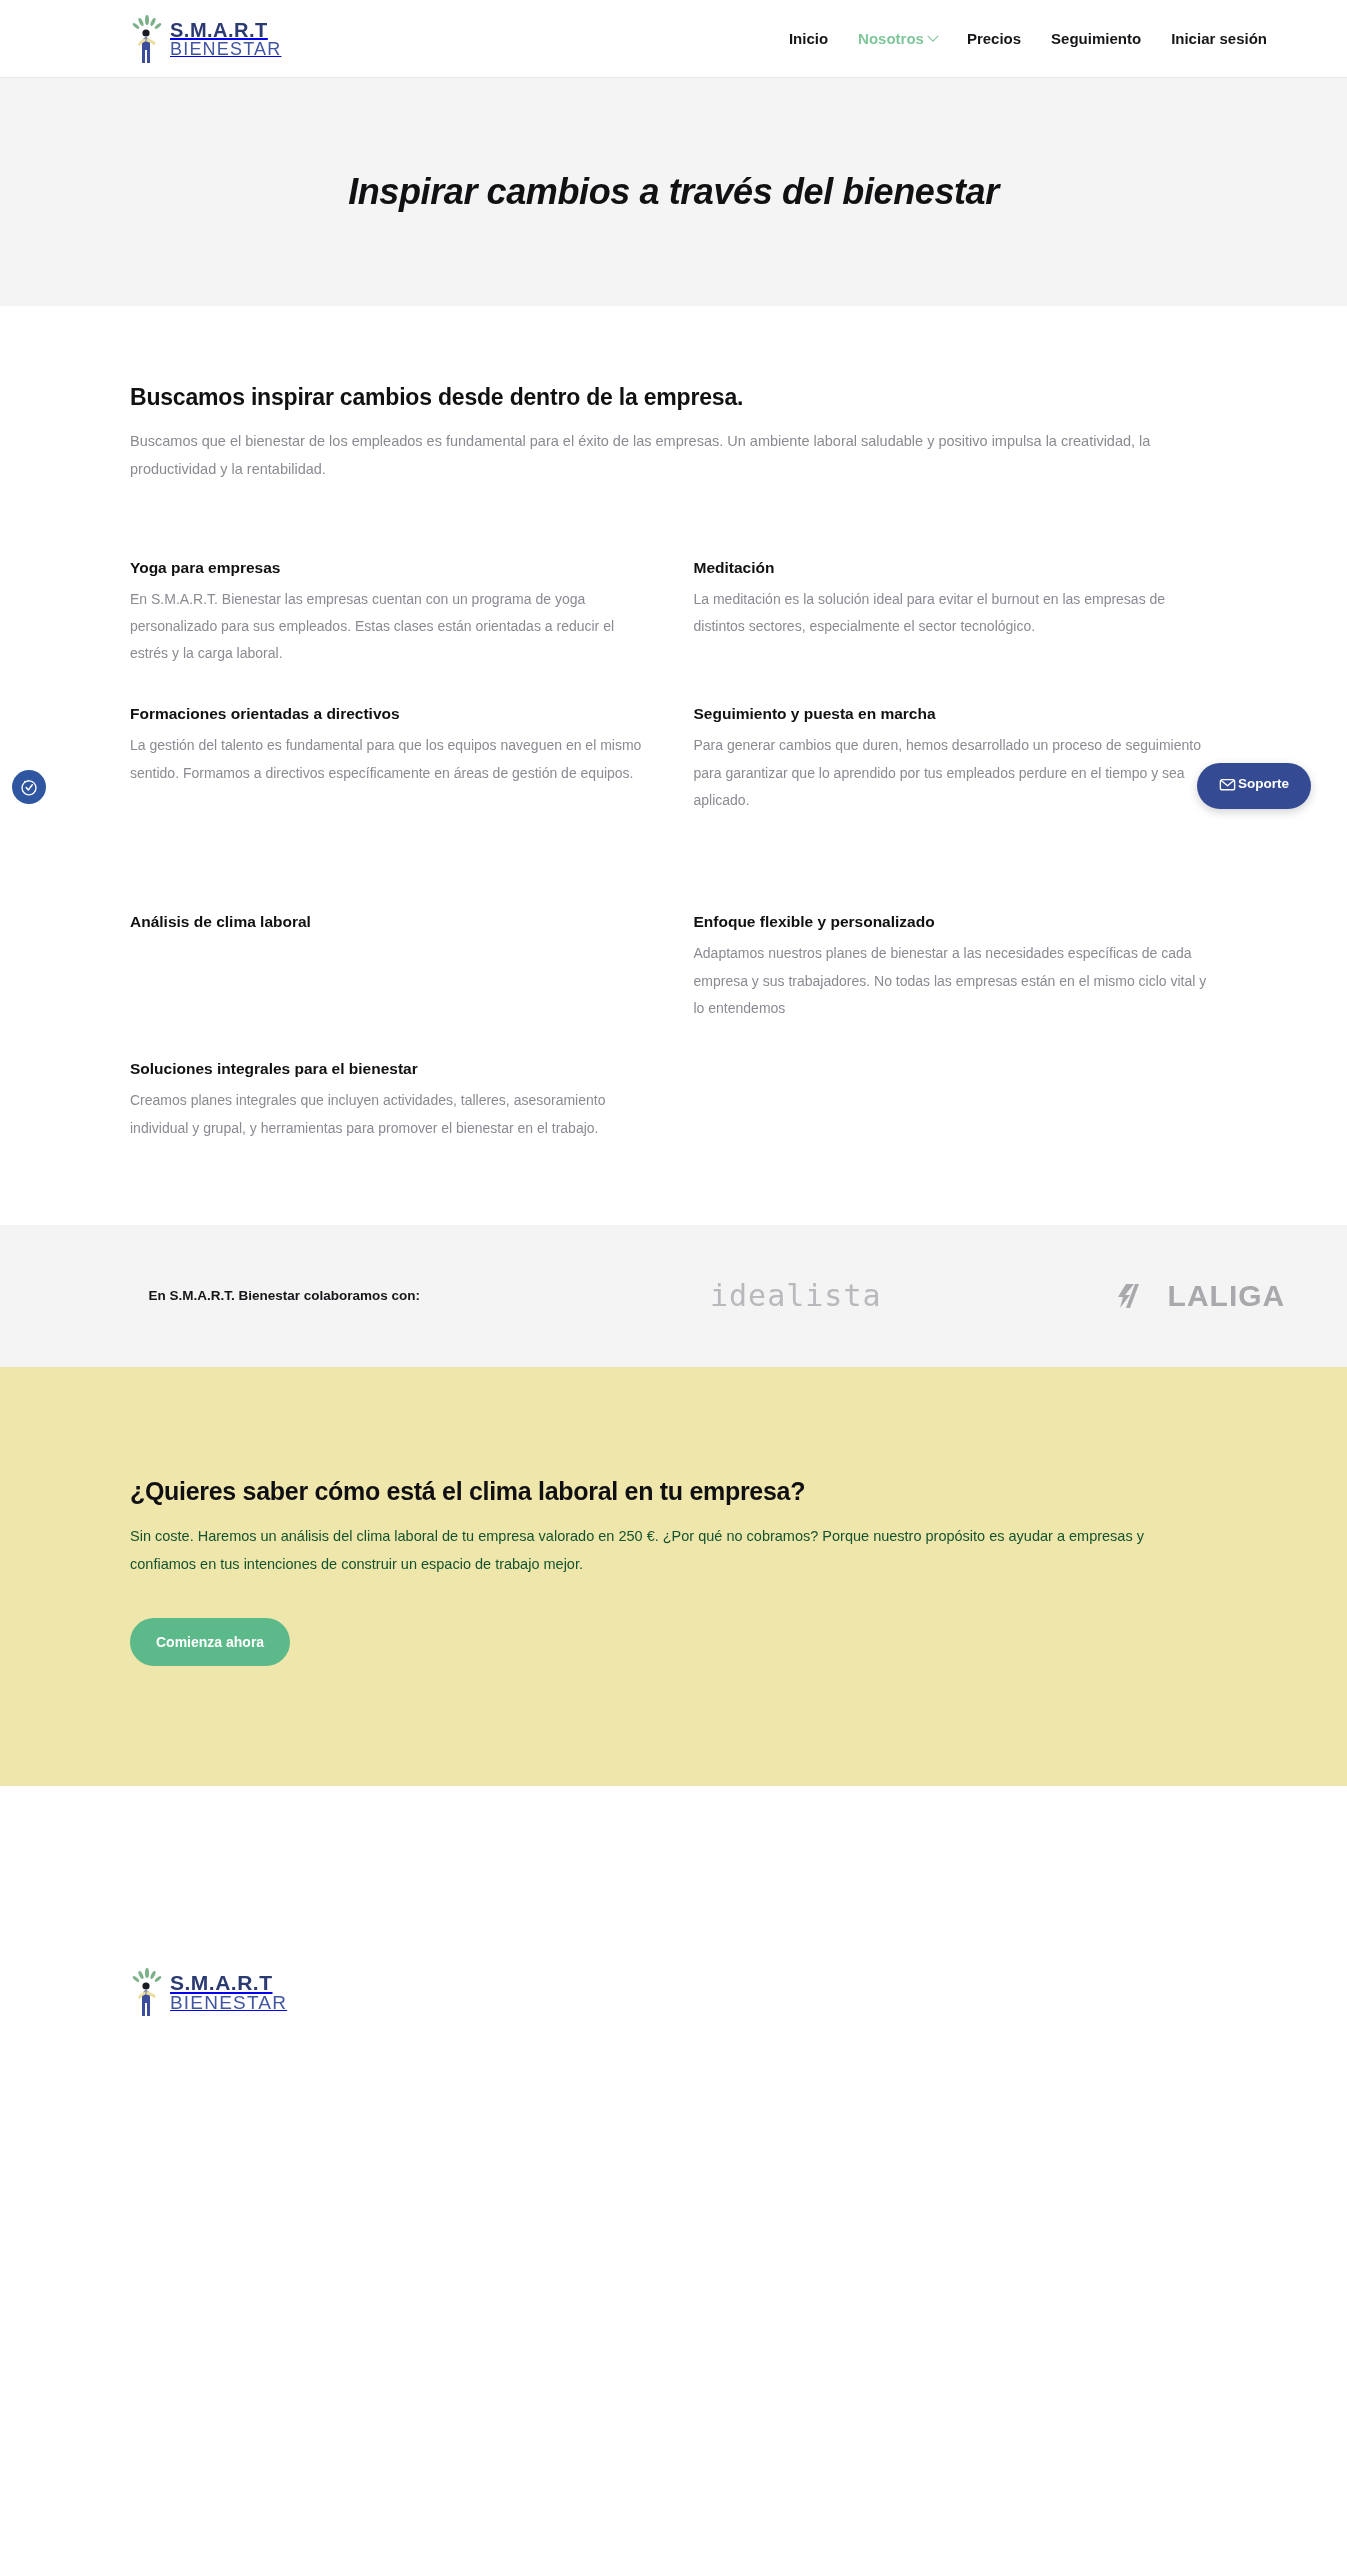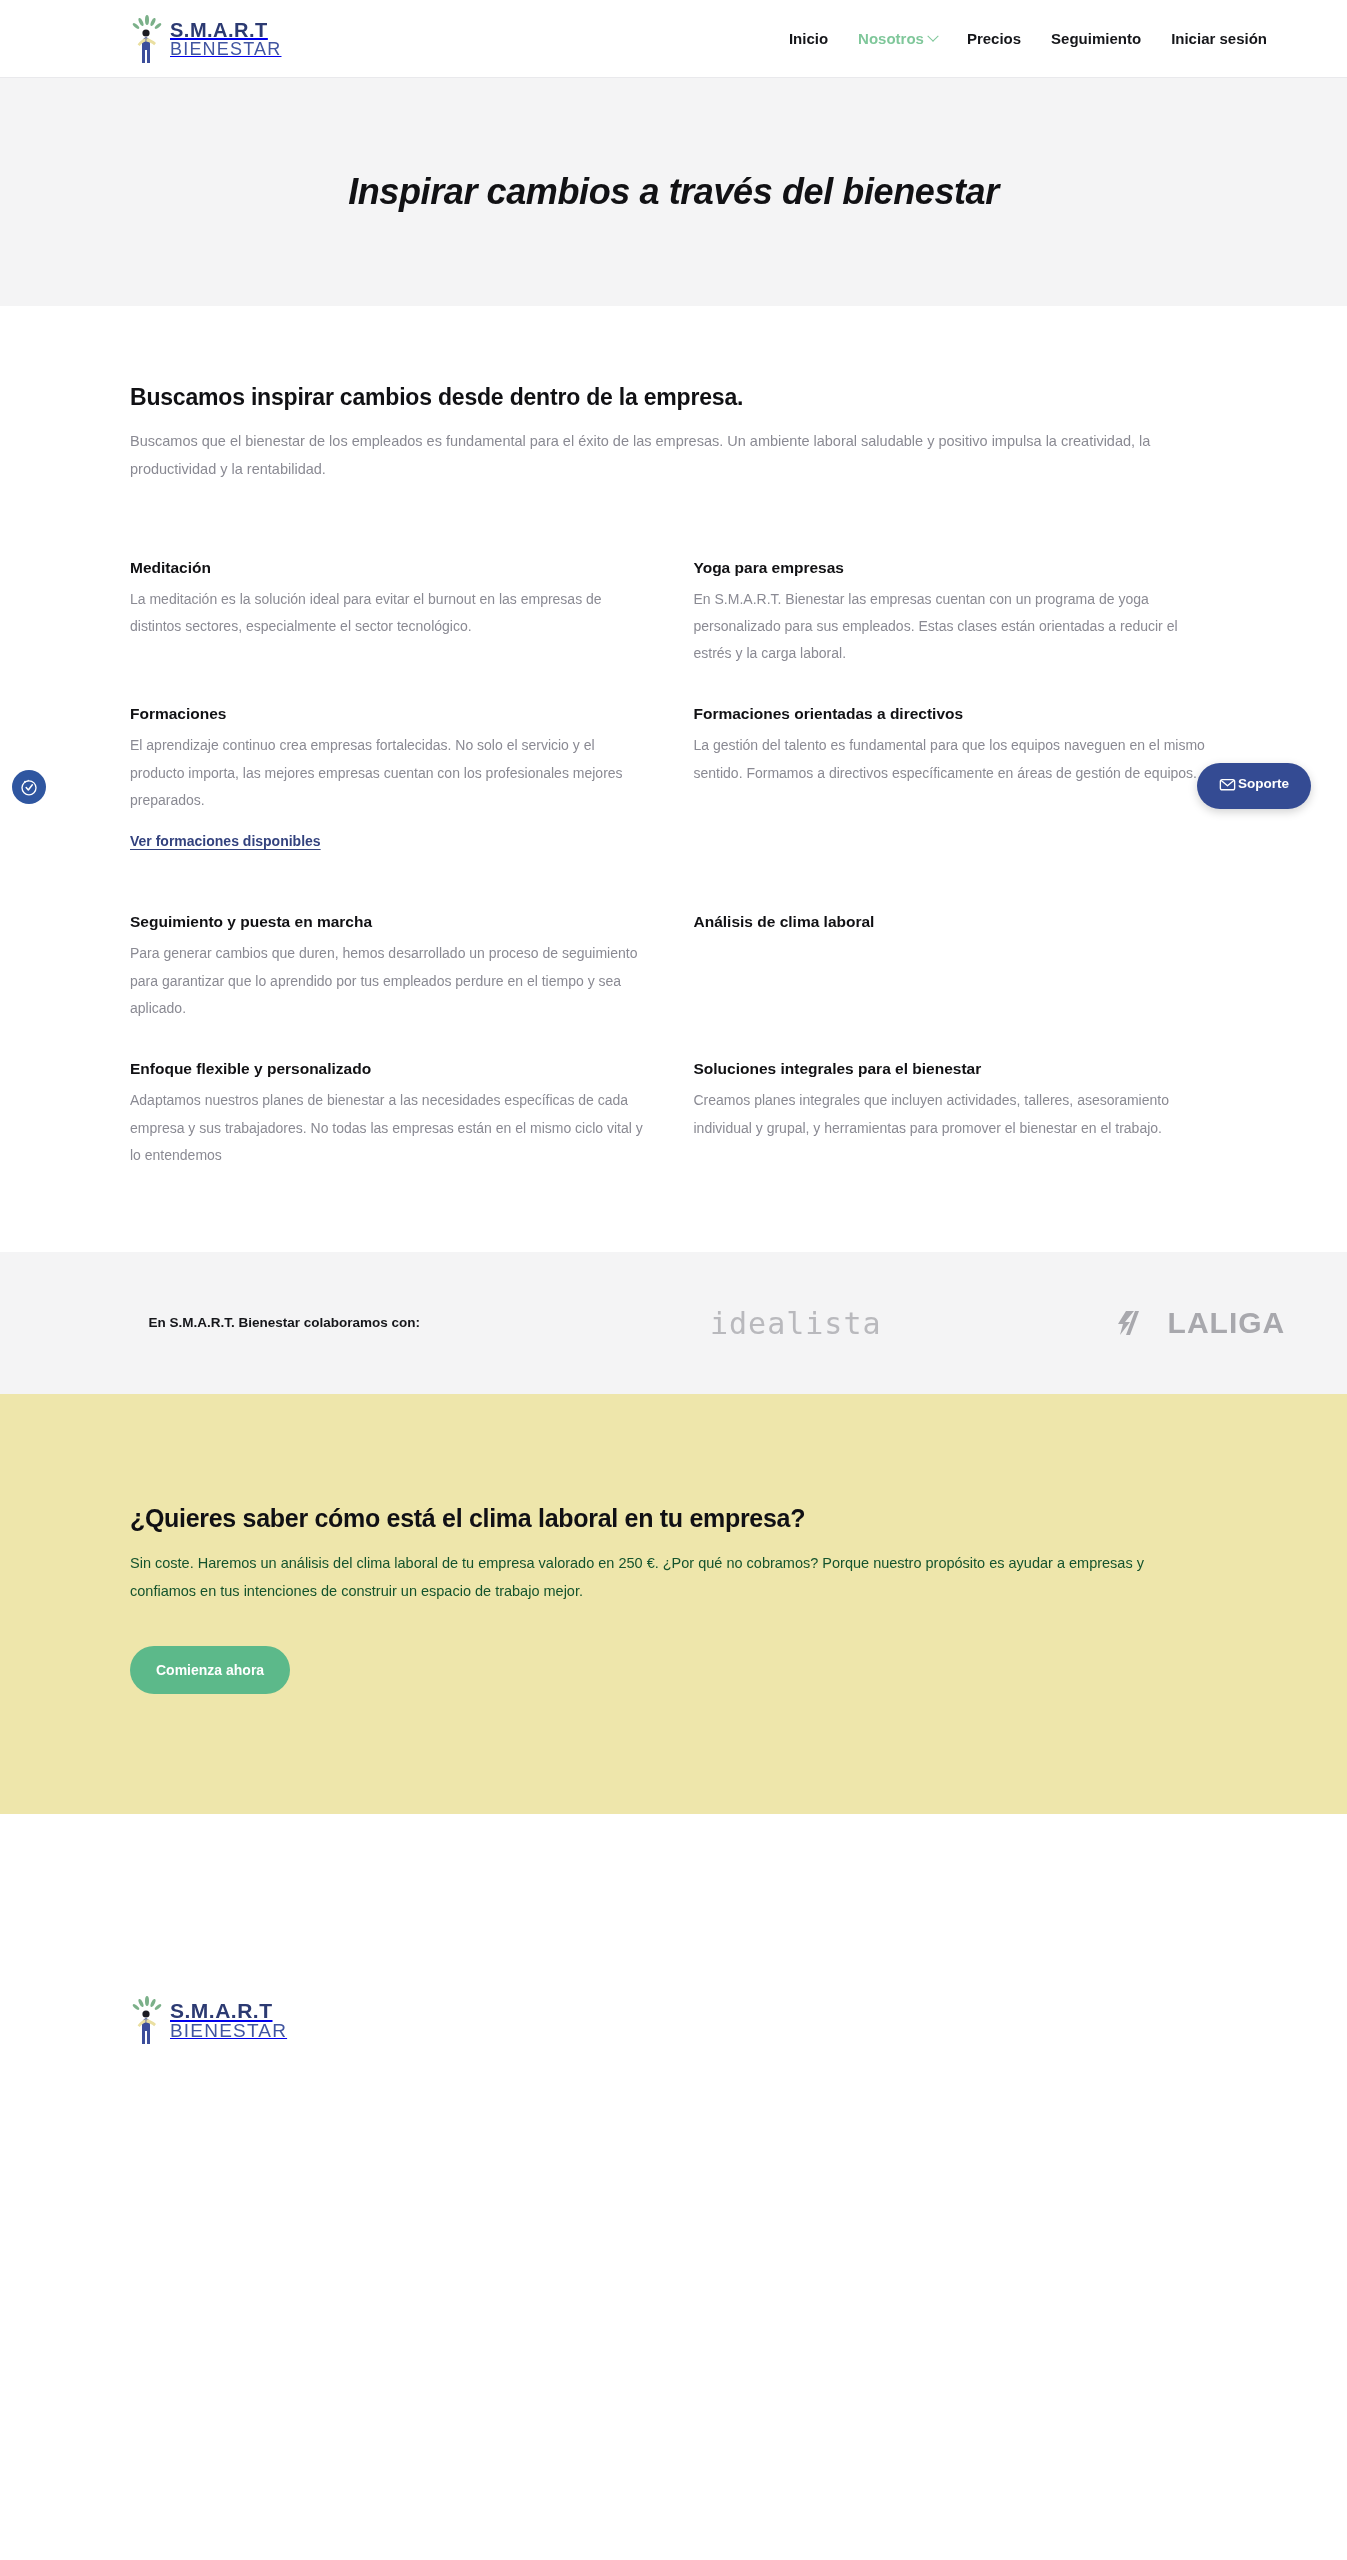--- a/index.html
+++ b/index.html
@@ -272,34 +272,29 @@
 </section>
 
 <section class="wrap intro">
   <h2>Buscamos inspirar cambios desde dentro de la empresa.</h2>
   <p>Buscamos que el bienestar de los empleados es fundamental para el éxito de las empresas. Un ambiente laboral saludable y positivo impulsa la creatividad, la productividad y la rentabilidad.</p>
 </section>
 
 <section class="wrap features">
 
   <div class="feat">
+    <h3>Yoga para empresas</h3>
+    <p>En S.M.A.R.T. Bienestar las empresas cuentan con un programa de yoga personalizado para sus empleados. Estas clases están orientadas a reducir el estrés y la carga laboral.</p>
+  </div>
+
+  <div class="feat">
     <h3>Meditación</h3>
     <p>La meditación es la solución ideal para evitar el burnout en las empresas de distintos sectores, especialmente el sector tecnológico.</p>
   </div>
 
-  <div class="feat">
-    <h3>Yoga para empresas</h3>
-    <p>En S.M.A.R.T. Bienestar las empresas cuentan con un programa de yoga personalizado para sus empleados. Estas clases están orientadas a reducir el estrés y la carga laboral.</p>
-  </div>
-
-  <div class="feat tall">
-    <h3>Formaciones</h3>
-    <p>El aprendizaje continuo crea empresas fortalecidas. No solo el servicio y el producto importa, las mejores empresas cuentan con los profesionales mejores preparados.</p>
-    <a class="feat-link" href="#">Ver formaciones disponibles</a>
-  </div>
 
   <div class="feat tall">
     <h3>Formaciones orientadas a directivos</h3>
     <p>La gestión del talento es fundamental para que los equipos naveguen en el mismo sentido. Formamos a directivos específicamente en áreas de gestión de equipos.</p>
   </div>
 
   <div class="feat">
     <h3>Seguimiento y puesta en marcha</h3>
     <p>Para generar cambios que duren, hemos desarrollado un proceso de seguimiento para garantizar que lo aprendido por tus empleados perdure en el tiempo y sea aplicado.</p>
   </div>

